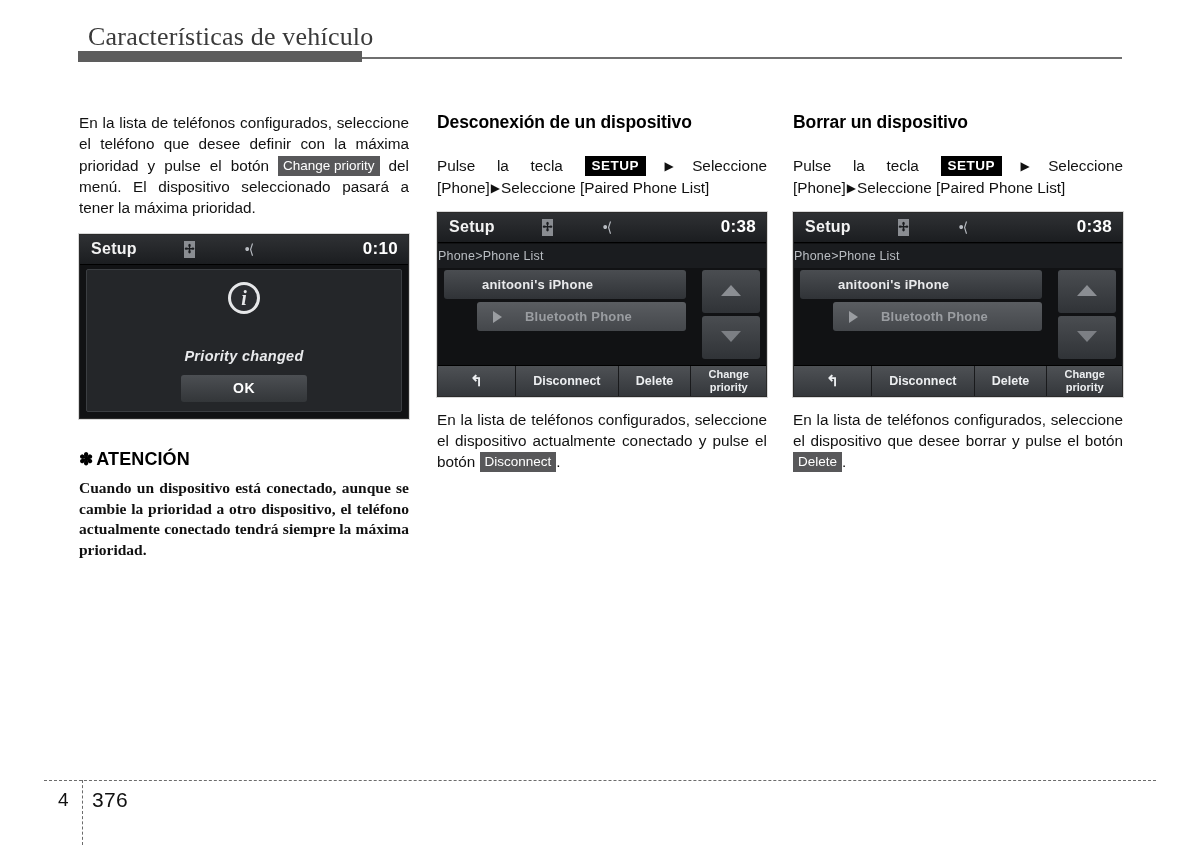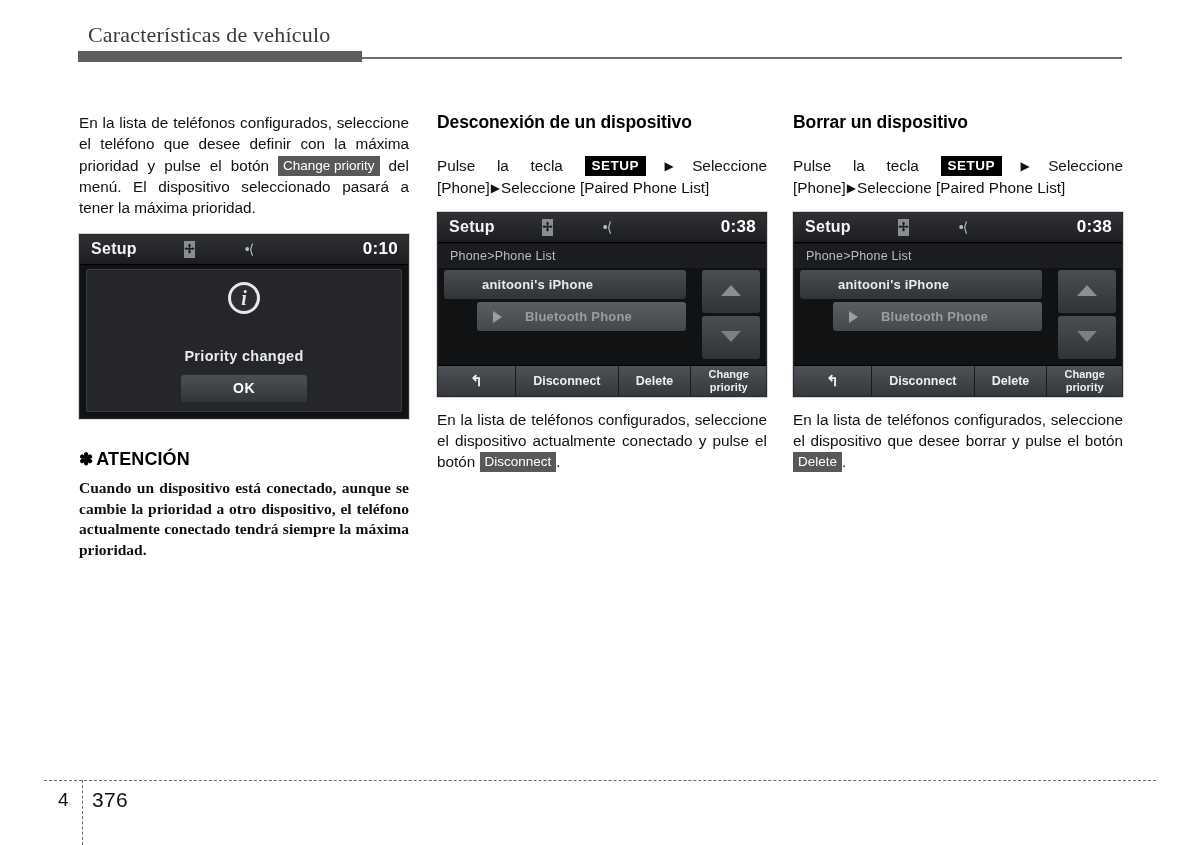--- a/index.html
+++ b/index.html
@@ -21,21 +21,21 @@
     position: absolute;
     left: 0; top: 0;
     width: 1200px;
     height: 68px;
   }
   #chapter-title {
     position: absolute;
     left: 88px;
     top: 22px;
     font-family: "Liberation Serif", serif;
-    font-size: 22px;
+    font-size: 26px;
     font-weight: 400;
     color: #3a3a3a;
     letter-spacing: 0.2px;
     white-space: nowrap;
   }
   #header-rule-thin {
     position: absolute;
     left: 78px;
     top: 57px;
     width: 1044px;
@@ -165,21 +165,20 @@
 
   
   .device-crumb {
     position: absolute;
     left: 0; top: 31px;
     width: 100%;
     height: 24px;
     color: #b9bdc2;
     font-size: 12.5px;
     line-height: 24px;
-    padding-left: 12px;
     box-sizing: border-box;
     background: #1a1c1f;
     letter-spacing: 0.2px;
   }
 
   
   .device-list {
     position: absolute;
     left: 6px; top: 57px;
     width: 242px;
@@ -301,20 +300,21 @@
   }
   .dialog-message {
     position: absolute;
     left: 0; right: 0;
     top: 78px;
     text-align: center;
     color: #e9eaec;
     font-size: 14.5px;
     font-weight: bold;
     letter-spacing: 0.3px;
+    font-style: italic;
   }
   .dialog-ok-btn {
     position: absolute;
     left: 50%;
     margin-left: -63px;
     bottom: 9px;
     width: 126px;
     height: 27px;
     border-radius: 3px;
     background: linear-gradient(to bottom, #4c4f53 0%, #333639 100%);

